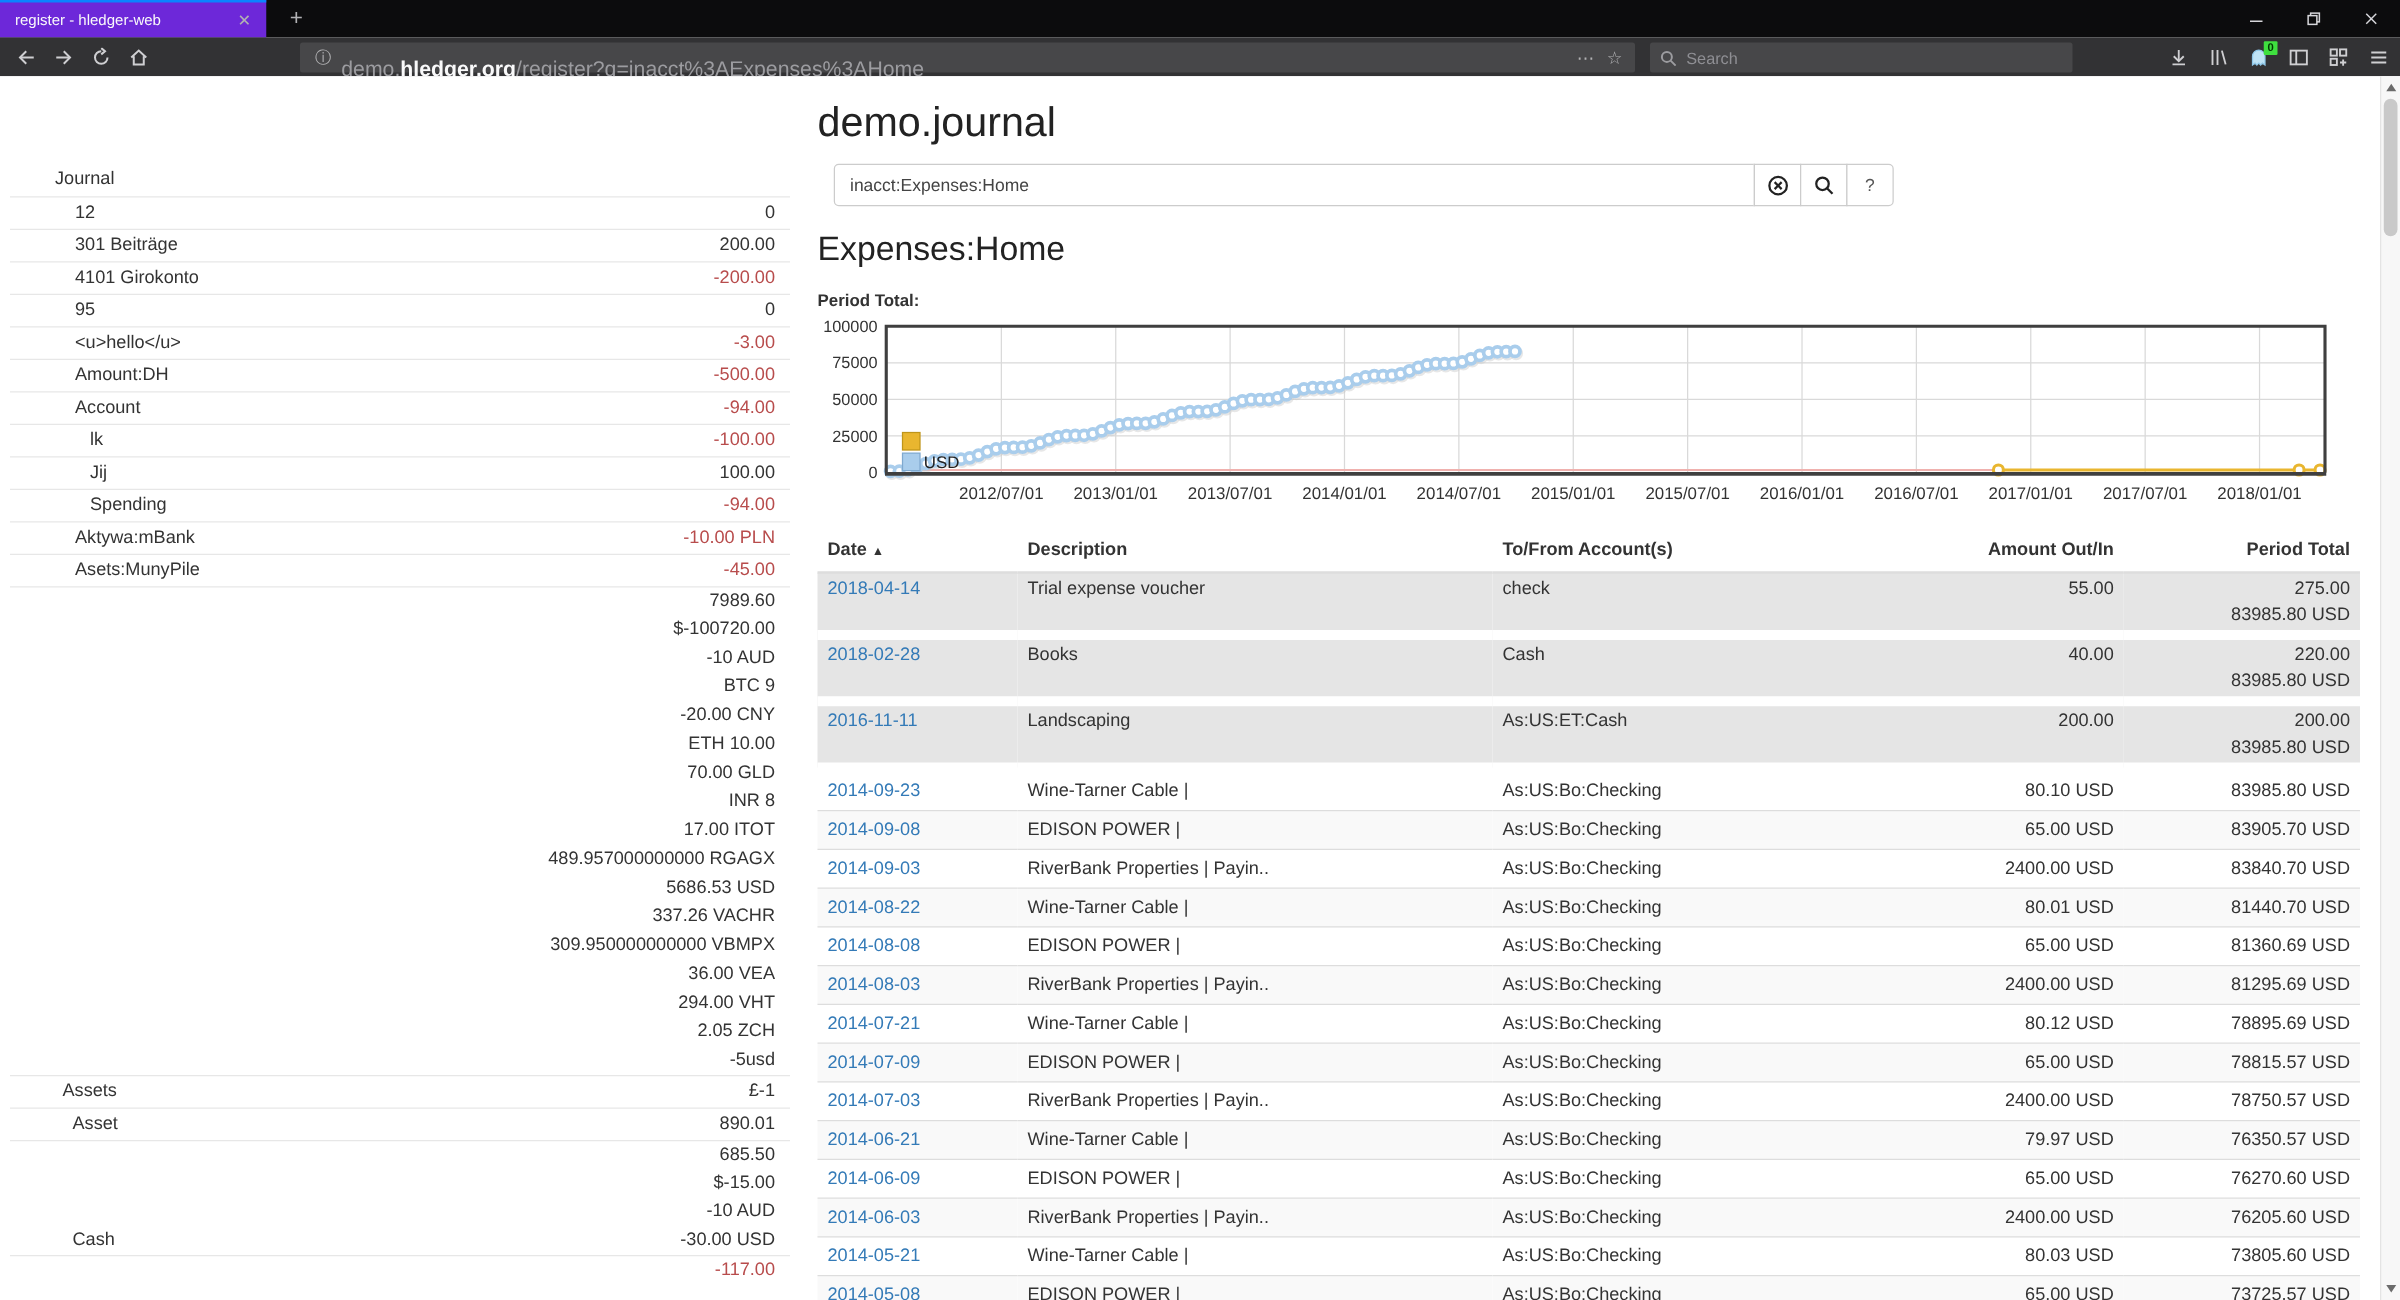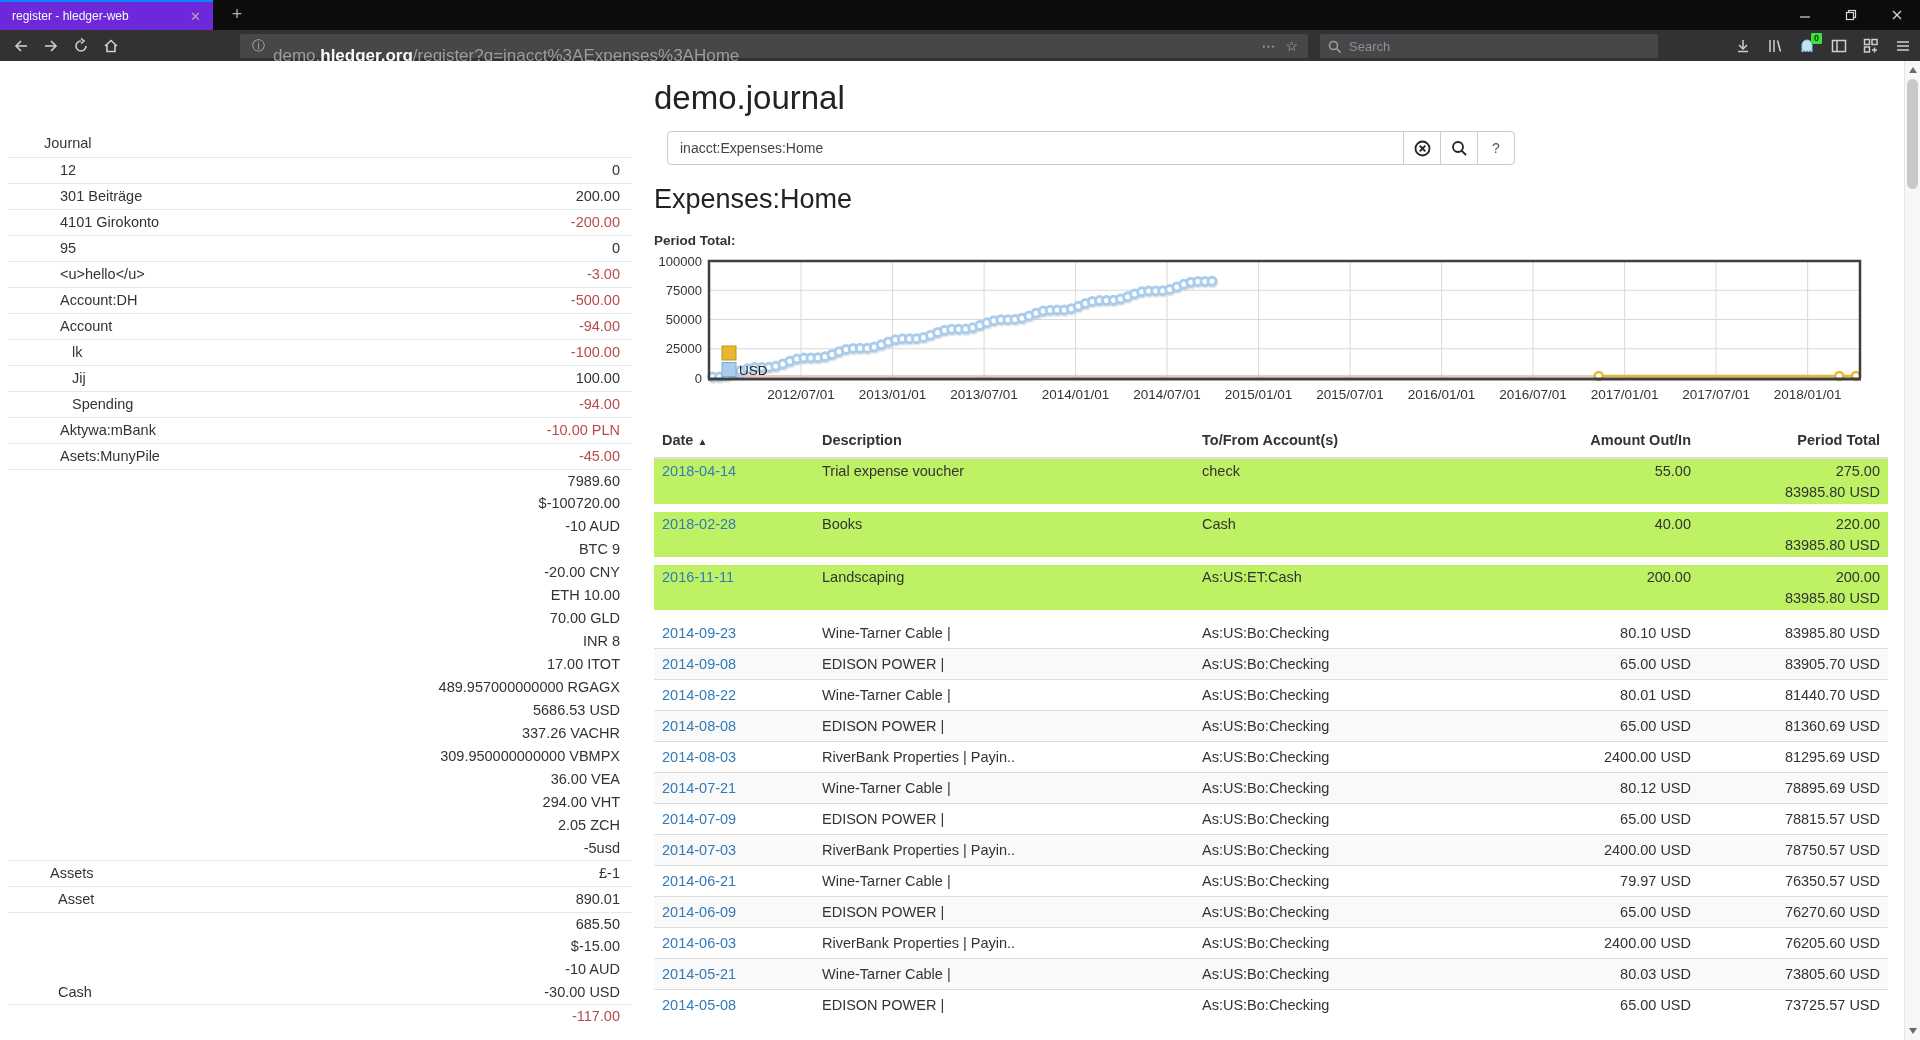--- a/index.html
+++ b/index.html
@@ -70,21 +70,21 @@
   .chart-label { position:absolute; left:2px; top:172px; font-size:13.5px; font-weight:bold; color:#333; }
   .chart { position:absolute; left:0; top:192px; }
 
   
   .register { position:absolute; left:2px; top:364px; }
   table.reg { border-collapse:collapse; table-layout:fixed; width:1234px; font-size:14.5px; color:#333; }
   .reg th { text-align:left; font-weight:bold; padding:7px 8px 9px 8px; border-bottom:2px solid #ddd; }
   .reg th.r, .reg td.r { text-align:right; }
   .reg td { padding:5px 8px; border-top:1px solid #ddd; vertical-align:top; line-height:20px; }
   .reg tbody tr:nth-child(odd) td { background:#f9f9f9; }
-  .reg tbody tr.tall td { background:#bef264; border-bottom:8px solid #fff; padding:2px 8px 1px 8px; line-height:21px; }
+  .reg tbody tr.tall td { background:#e5e5e5; border-bottom:8px solid #fff; padding:2px 8px 1px 8px; line-height:21px; }
   .reg a.date { color:#337ab7; text-decoration:none; }
   .caret-up { font-size:10px; margin-left:4px; }
 </style>
 </head>
 <body>
 
 <div class="tabbar">
   <div class="tab">
     <span class="tab-title">register - hledger-web</span>
     <span class="tab-close">✕</span>
@@ -199,21 +199,21 @@
 
 <div class="page">
 
   <div class="sidebar" id="sidebar">
       <div class="srow shead"><span class="slabel" style="padding-left: 36px;">Journal</span></div>
       <div class="srow bt"><span class="slabel" style="padding-left: 52px;">12</span><span class="samt">0</span></div>
       <div class="srow bt"><span class="slabel" style="padding-left: 52px;">301 Beiträge</span><span class="samt">200.00</span></div>
       <div class="srow bt"><span class="slabel" style="padding-left: 52px;">4101 Girokonto</span><span class="samt neg">-200.00</span></div>
       <div class="srow bt"><span class="slabel" style="padding-left: 52px;">95</span><span class="samt">0</span></div>
       <div class="srow bt"><span class="slabel" style="padding-left: 52px;">&lt;u&gt;hello&lt;/u&gt;</span><span class="samt neg">-3.00</span></div>
-      <div class="srow bt"><span class="slabel" style="padding-left: 52px;">Account:DH</span><span class="samt neg">-500.00</span></div>
+      <div class="srow bt"><span class="slabel" style="padding-left: 52px;">Amount:DH</span><span class="samt neg">-500.00</span></div>
       <div class="srow bt"><span class="slabel" style="padding-left: 52px;">Account</span><span class="samt neg">-94.00</span></div>
       <div class="srow bt"><span class="slabel" style="padding-left: 64px;">lk</span><span class="samt neg">-100.00</span></div>
       <div class="srow bt"><span class="slabel" style="padding-left: 64px;">Jij</span><span class="samt">100.00</span></div>
       <div class="srow bt"><span class="slabel" style="padding-left: 64px;">Spending</span><span class="samt neg">-94.00</span></div>
       <div class="srow bt"><span class="slabel" style="padding-left: 52px;">Aktywa:mBank</span><span class="samt neg">-10.00 PLN</span></div>
       <div class="srow bt"><span class="slabel" style="padding-left: 52px;">Asets:MunyPile</span><span class="samt neg">-45.00</span></div>
       <div class="srow cont bt"><span class="slabel" style="padding-left: 0px;"></span><span class="samt">7989.60</span></div>
       <div class="srow cont"><span class="slabel" style="padding-left: 0px;"></span><span class="samt">$-100720.00</span></div>
       <div class="srow cont"><span class="slabel" style="padding-left: 0px;"></span><span class="samt">-10 AUD</span></div>
       <div class="srow cont"><span class="slabel" style="padding-left: 0px;"></span><span class="samt">BTC 9</span></div>
@@ -514,20 +514,29 @@
             <tr>
               <td><a class="date" href="#">2014-09-08</a></td>
               <td>EDISON POWER |</td>
               <td>As:US:Bo:Checking</td>
               <td class="r">65.00 USD</td>
               <td class="r">
                 <div>83905.70 USD</div>
               </td>
             </tr>
             <tr>
+              <td><a class="date" href="#">2014-09-03</a></td>
+              <td>RiverBank Properties | Payin..</td>
+              <td>As:US:Bo:Checking</td>
+              <td class="r">2400.00 USD</td>
+              <td class="r">
+                <div>83840.70 USD</div>
+              </td>
+            </tr>
+            <tr>
               <td><a class="date" href="#">2014-08-22</a></td>
               <td>Wine-Tarner Cable |</td>
               <td>As:US:Bo:Checking</td>
               <td class="r">80.01 USD</td>
               <td class="r">
                 <div>81440.70 USD</div>
               </td>
             </tr>
             <tr>
               <td><a class="date" href="#">2014-08-08</a></td>

